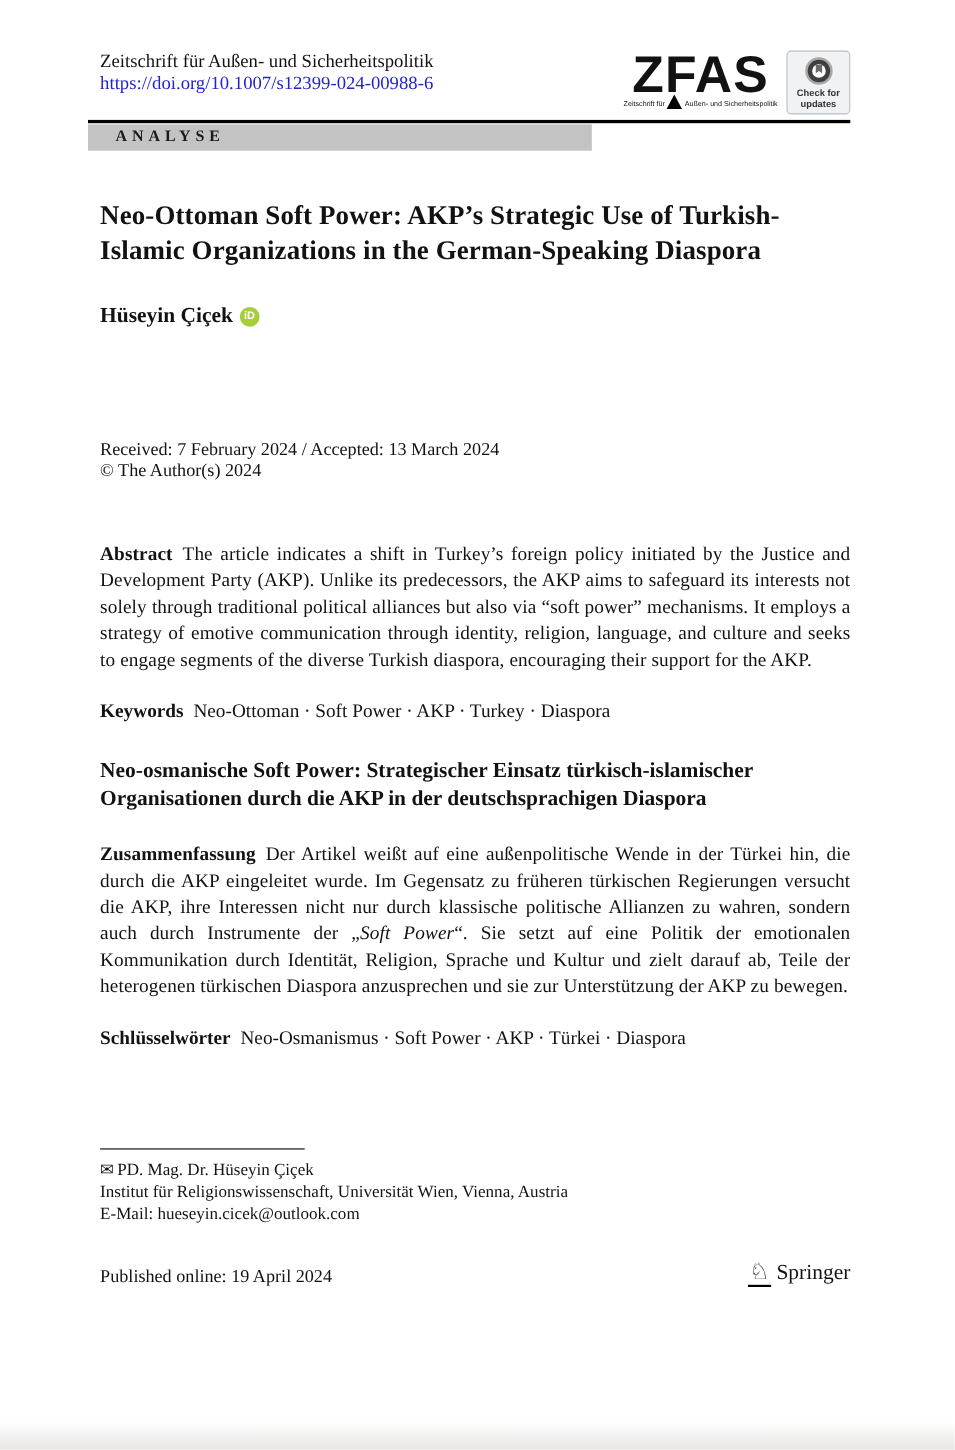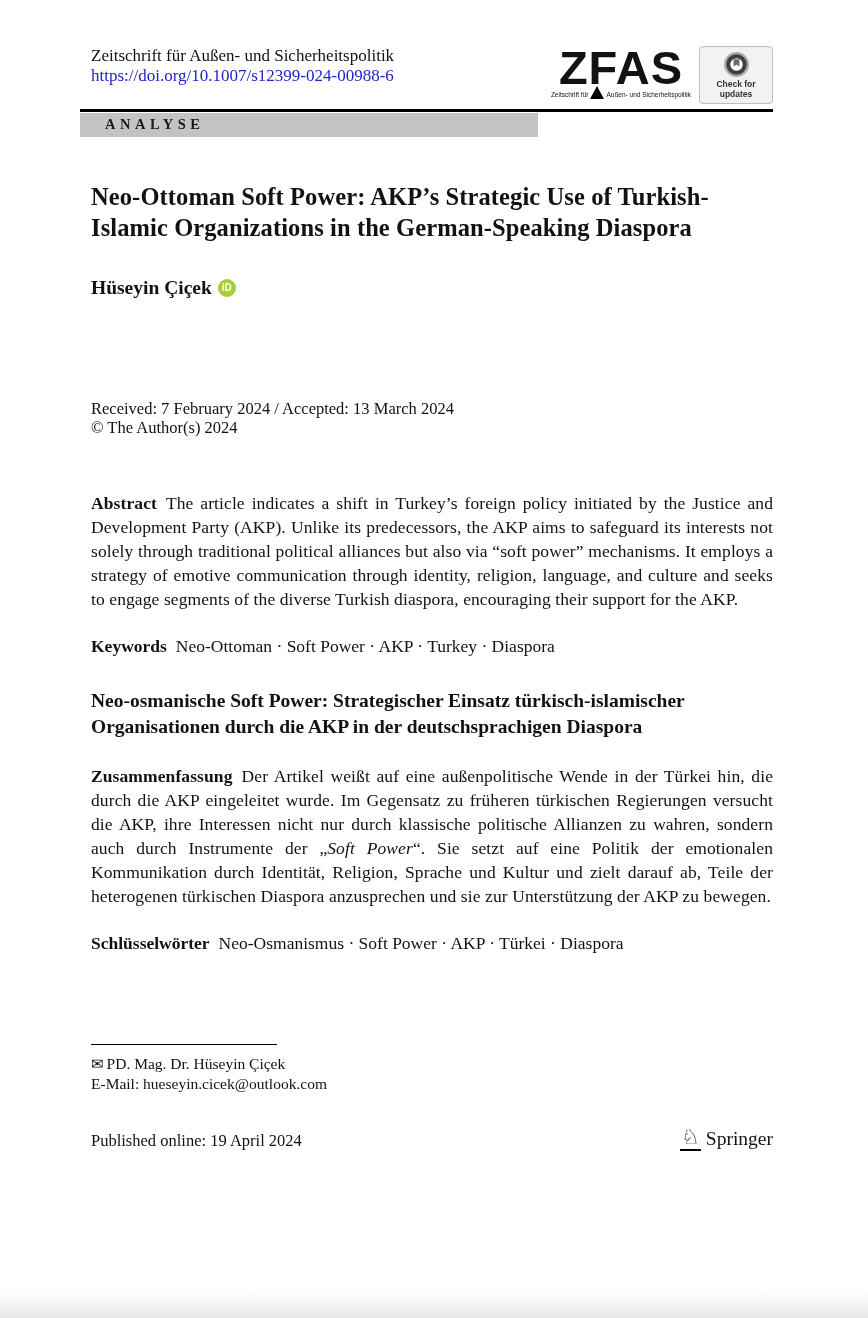--- a/index.html
+++ b/index.html
@@ -28,21 +28,21 @@
     font-family: "Liberation Sans", "DejaVu Sans", sans-serif;
     font-size: 6.5px; display: flex; align-items: flex-end; justify-content: center;
     gap: 2px; margin-top: -3px; white-space: nowrap;
   }
   .zfas-triangle {
     width: 0; height: 0; display: inline-block;
     border-left: 7px solid transparent; border-right: 7px solid transparent;
     border-bottom: 13px solid #000; margin-bottom: -1px;
   }
   .check-badge {
-    width: 74px; box-sizing: border-box; padding: 4px 3px 3px;
+    width: 58px; box-sizing: border-box; padding: 4px 3px 3px;
     border: 1px solid #b9bec2; border-radius: 4px; background: #f1f2f3;
     display: flex; flex-direction: column; align-items: center; gap: 2px;
     cursor: pointer;
   }
   .check-text {
     font-family: "Liberation Sans", "DejaVu Sans", sans-serif;
     font-size: 8.5px; font-weight: 600; line-height: 1.15; text-align: center; color: #333;
   }
 
   .rule { height: 3px; background: #000; margin: 5px 0 1px -11px; }
@@ -152,20 +152,21 @@
 
   <h2 class="g-title">Neo-osmanische Soft Power: Strategischer Einsatz türkisch-islamischer Organisationen durch die AKP in der deutschsprachigen Diaspora</h2>
 
   <p class="para g-para"><span class="label">Zusammenfassung</span><span>Der Artikel weißt auf eine außenpolitische Wende in der Türkei hin, die durch die AKP eingeleitet wurde. Im Gegensatz zu früheren türkischen Regierungen versucht die AKP, ihre Interessen nicht nur durch klassische politische Allianzen zu wahren, sondern auch durch Instrumente der „</span><i>Soft Power</i><span>“. Sie setzt auf eine Politik der emotionalen Kommunikation durch Identität, Religion, Sprache und Kultur und zielt darauf ab, Teile der heterogenen türkischen Diaspora anzusprechen und sie zur Unterstützung der AKP zu bewegen.</span></p>
 
   <p class="keywords"><span class="label">Schlüsselwörter</span><span>Neo-Osmanismus · Soft Power · AKP · Türkei · Diaspora</span></p>
 
   <div class="footnote">
     <div class="footnote-rule"></div>
     <div><span class="envelope">✉</span><span>PD. Mag. Dr. Hüseyin Çiçek</span></div>
+    <div>Institut für Religionswissenschaft, Universität Wien, Vienna, Austria</div>
     <div>E-Mail: hueseyin.cicek@outlook.com</div>
   </div>
 
   <div class="footer-row">
     <div>Published online: 19 April 2024</div>
     <div class="springer">
       <span class="knight">♘</span>
       <span>Springer</span>
     </div>
   </div>

